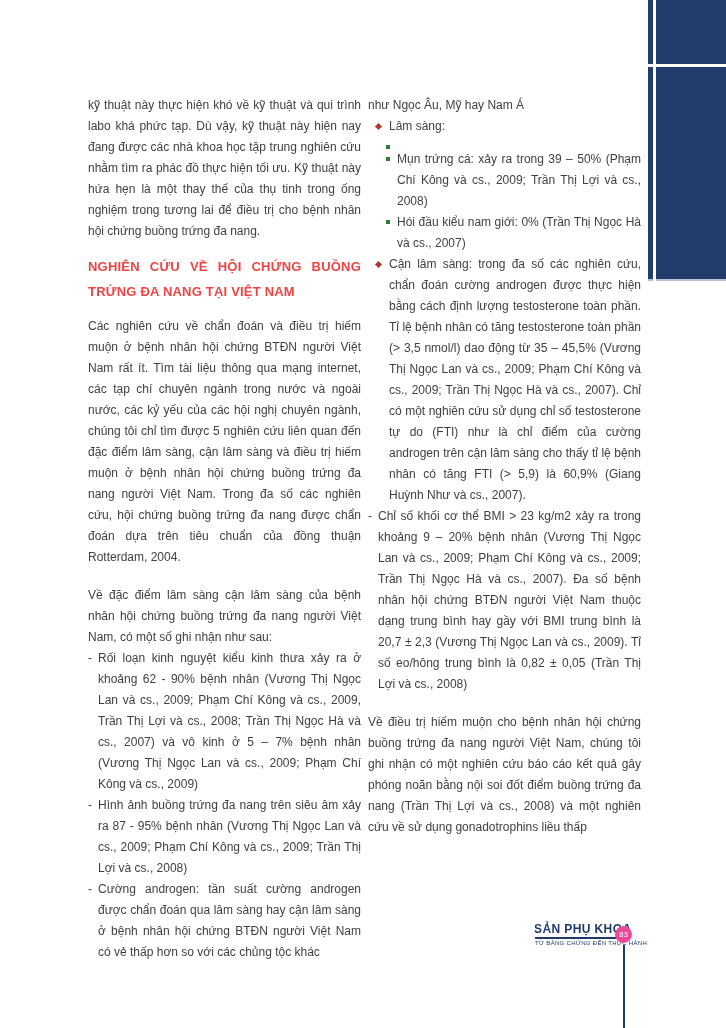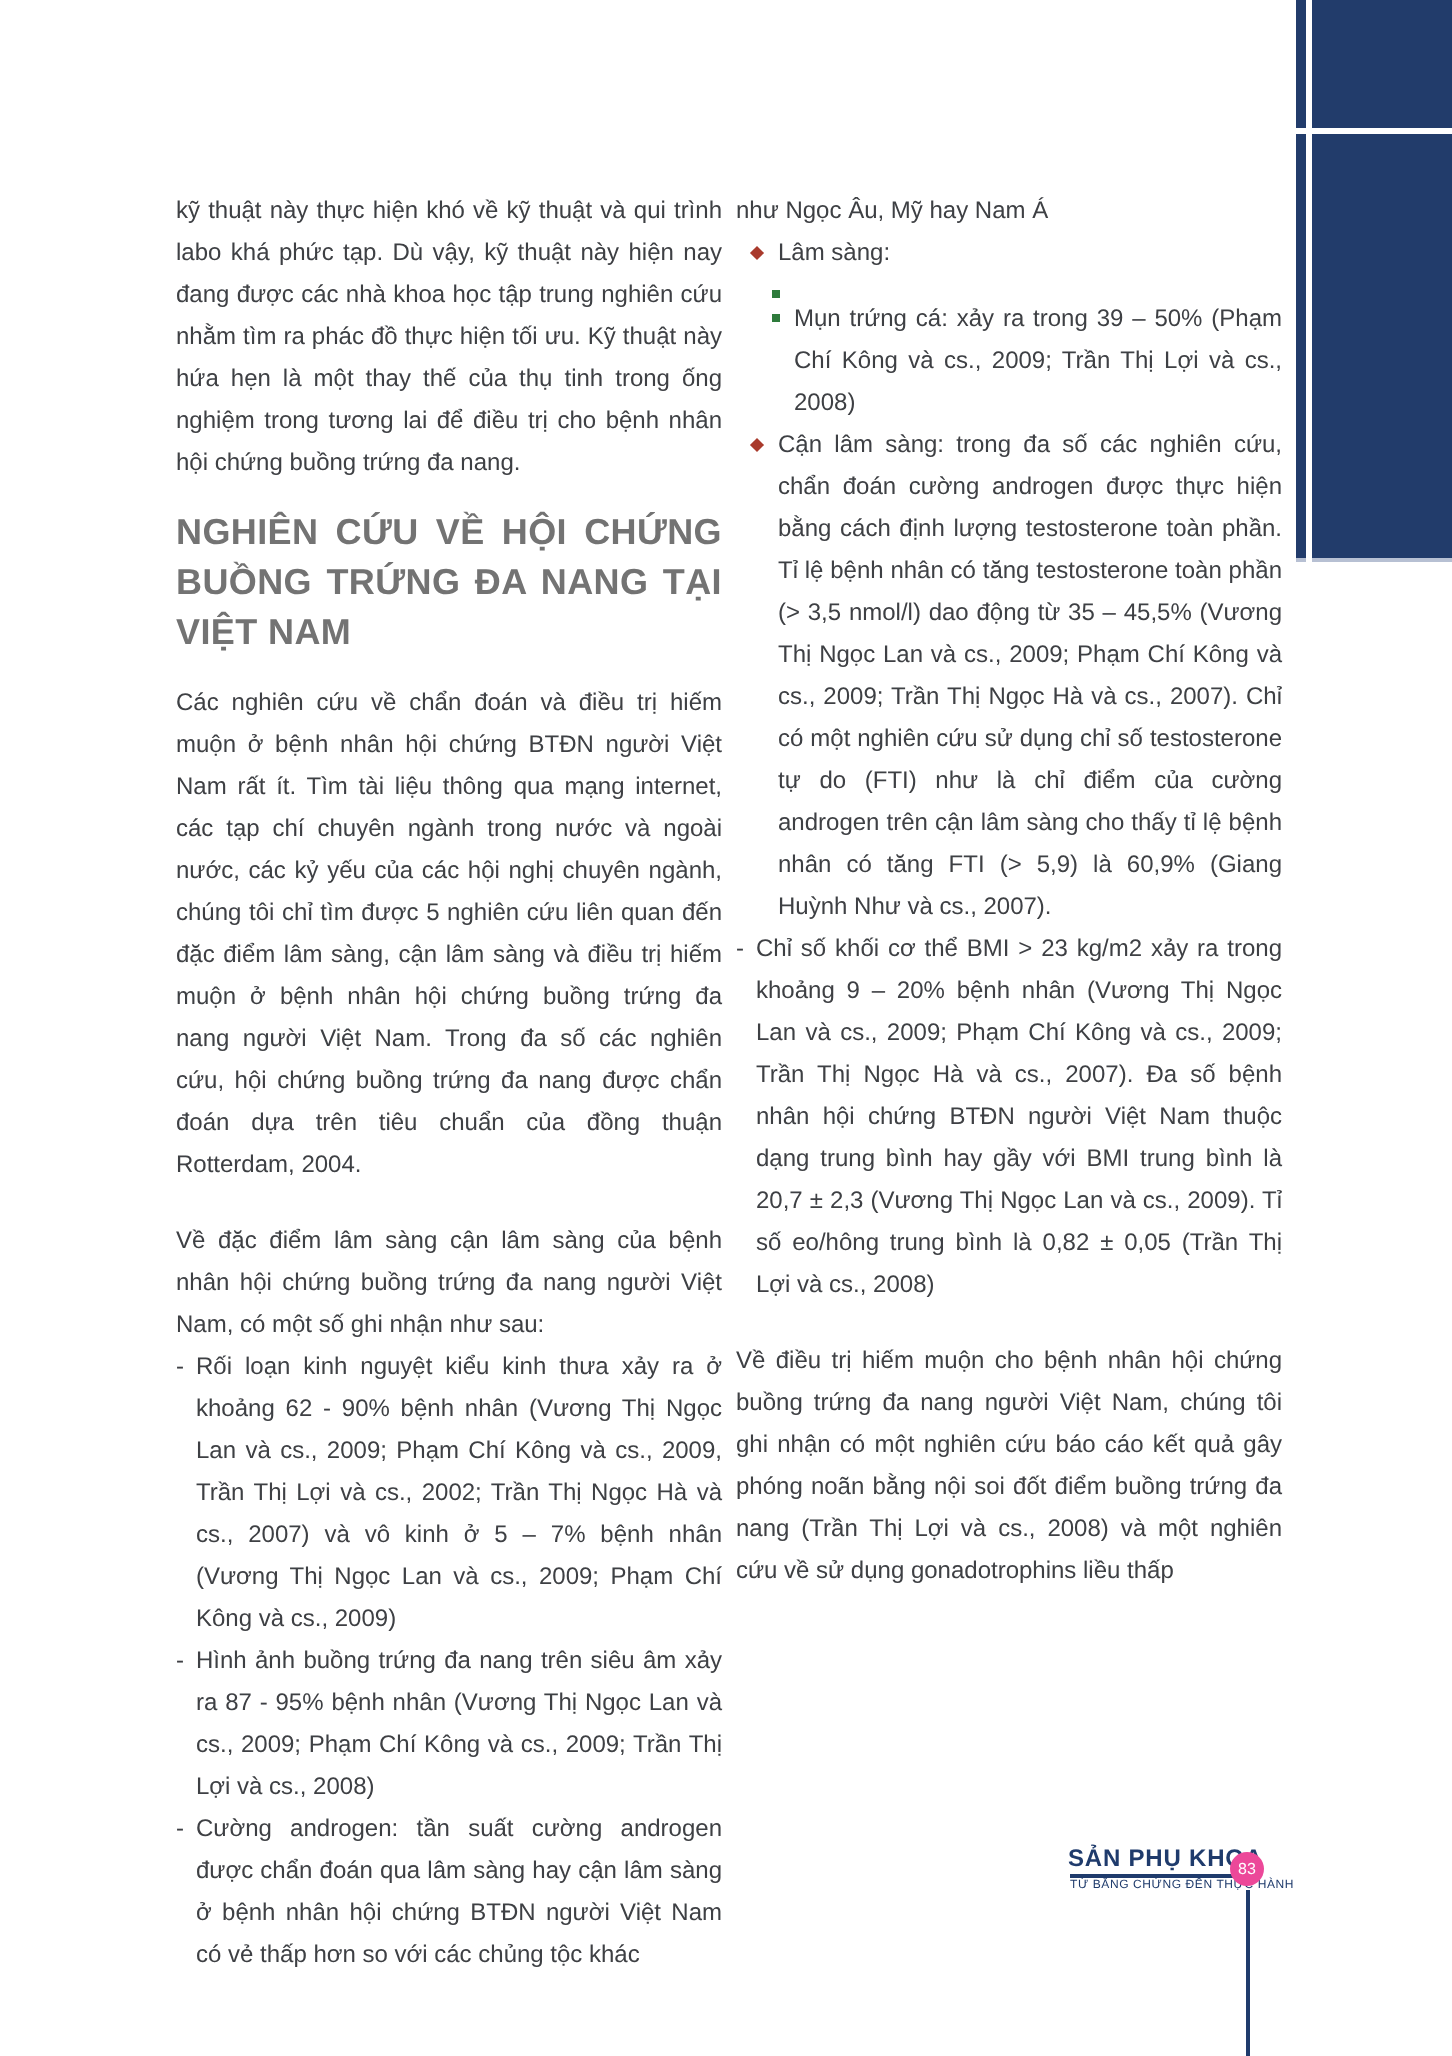--- a/index.html
+++ b/index.html
@@ -21,23 +21,23 @@
   }
   .col-left  { left: 88px;  }
   .col-right { left: 368px; }
 
   p.just { margin: 0; text-align: justify; }
   .gap-sm { height: 12px; }
   .gap-md { height: 17px; }
 
   .heading {
     margin: 0;
-    color: #737373;
+    color: #ef4444;
     font-weight: bold;
-    font-size: 18px;
+    font-size: 13px;
     line-height: 25px;
     letter-spacing: 0.2px;
     text-align: justify;
   }
 
   
   .dash-row { display: flex; }
   .dash-row .marker { flex: 0 0 10px; }
   .dash-row .btext  { flex: 1; text-align: justify; }
 
@@ -121,21 +121,21 @@
   <div class="col col-left">
     <p class="just">kỹ thuật này thực hiện khó về kỹ thuật và qui trình labo khá phức tạp. Dù vậy, kỹ thuật này hiện nay đang được các nhà khoa học tập trung nghiên cứu nhằm tìm ra phác đồ thực hiện tối ưu. Kỹ thuật này hứa hẹn là một thay thế của thụ tinh trong ống nghiệm trong tương lai để điều trị cho bệnh nhân hội chứng buồng trứng đa nang.</p>
     <div class="gap-sm"></div>
     <h2 class="heading">NGHIÊN CỨU VỀ HỘI CHỨNG BUỒNG TRỨNG ĐA NANG TẠI VIỆT NAM</h2>
     <div class="gap-sm"></div>
     <p class="just">Các nghiên cứu về chẩn đoán và điều trị hiếm muộn ở bệnh nhân hội chứng BTĐN người Việt Nam rất ít. Tìm tài liệu thông qua mạng internet, các tạp chí chuyên ngành trong nước và ngoài nước, các kỷ yếu của các hội nghị chuyên ngành, chúng tôi chỉ tìm được 5 nghiên cứu liên quan đến đặc điểm lâm sàng, cận lâm sàng và điều trị hiếm muộn ở bệnh nhân hội chứng buồng trứng đa nang người Việt Nam. Trong đa số các nghiên cứu, hội chứng buồng trứng đa nang được chẩn đoán dựa trên tiêu chuẩn của đồng thuận Rotterdam, 2004.</p>
     <div class="gap-md"></div>
     <p class="just">Về đặc điểm lâm sàng cận lâm sàng của bệnh nhân hội chứng buồng trứng đa nang người Việt Nam, có một số ghi nhận như sau:</p>
     <div class="dash-row">
       <span class="marker">-</span>
-      <span class="btext">Rối loạn kinh nguyệt kiểu kinh thưa xảy ra ở khoảng 62 - 90% bệnh nhân (Vương Thị Ngọc Lan và cs., 2009; Phạm Chí Kông và cs., 2009, Trần Thị Lợi và cs., 2002; Trần Thị Ngọc Hà và cs., 2007) và vô kinh ở 5 – 7% bệnh nhân (Vương Thị Ngọc Lan và cs., 2009; Phạm Chí Kông và cs., 2009)</span>
+      <span class="btext">Rối loạn kinh nguyệt kiểu kinh thưa xảy ra ở khoảng 62 - 90% bệnh nhân (Vương Thị Ngọc Lan và cs., 2009; Phạm Chí Kông và cs., 2009, Trần Thị Lợi và cs., 2008; Trần Thị Ngọc Hà và cs., 2007) và vô kinh ở 5 – 7% bệnh nhân (Vương Thị Ngọc Lan và cs., 2009; Phạm Chí Kông và cs., 2009)</span>
     </div>
     <div class="dash-row">
       <span class="marker">-</span>
       <span class="btext">Hình ảnh buồng trứng đa nang trên siêu âm xảy ra 87 - 95% bệnh nhân (Vương Thị Ngọc Lan và cs., 2009; Phạm Chí Kông và cs., 2009; Trần Thị Lợi và cs., 2008)</span>
     </div>
     <div class="dash-row">
       <span class="marker">-</span>
       <span class="btext">Cường androgen: tần suất cường androgen được chẩn đoán qua lâm sàng hay cận lâm sàng ở bệnh nhân hội chứng BTĐN người Việt Nam có vẻ thấp hơn so với các chủng tộc khác</span>
     </div>
   </div>
@@ -146,20 +146,24 @@
       <span class="diamond"></span>
       <span class="btext">Lâm sàng:</span>
     </div>
     <div class="green-row">
       <span class="gsq"></span>
     </div>
     <div class="green-row">
       <span class="gsq"></span>
       <span class="btext">Mụn trứng cá: xảy ra trong 39 – 50% (Phạm Chí Kông và cs., 2009; Trần Thị Lợi và cs., 2008)</span>
     </div>
+    <div class="green-row">
+      <span class="gsq"></span>
+      <span class="btext">Hói đầu kiểu nam giới: 0% (Trần Thị Ngọc Hà và cs., 2007)</span>
+    </div>
     <div class="red-row">
       <span class="diamond"></span>
       <span class="btext">Cận lâm sàng: trong đa số các nghiên cứu, chẩn đoán cường androgen được thực hiện bằng cách định lượng testosterone toàn phần. Tỉ lệ bệnh nhân có tăng testosterone toàn phần (&gt; 3,5 nmol/l) dao động từ 35 – 45,5% (Vương Thị Ngọc Lan và cs., 2009; Phạm Chí Kông và cs., 2009; Trần Thị Ngọc Hà và cs., 2007). Chỉ có một nghiên cứu sử dụng chỉ số testosterone tự do (FTI) như là chỉ điểm của cường androgen trên cận lâm sàng cho thấy tỉ lệ bệnh nhân có tăng FTI (&gt; 5,9) là 60,9% (Giang Huỳnh Như và cs., 2007).</span>
     </div>
     <div class="dash-row">
       <span class="marker">-</span>
       <span class="btext">Chỉ số khối cơ thể BMI &gt; 23 kg/m2 xảy ra trong khoảng 9 – 20% bệnh nhân (Vương Thị Ngọc Lan và cs., 2009; Phạm Chí Kông và cs., 2009; Trần Thị Ngọc Hà và cs., 2007). Đa số bệnh nhân hội chứng BTĐN người Việt Nam thuộc dạng trung bình hay gầy với BMI trung bình là 20,7 ± 2,3 (Vương Thị Ngọc Lan và cs., 2009). Tỉ số eo/hông trung bình là 0,82 ± 0,05 (Trần Thị Lợi và cs., 2008)</span>
     </div>
     <div class="gap-md"></div>
     <p class="just">Về điều trị hiếm muộn cho bệnh nhân hội chứng buồng trứng đa nang người Việt Nam, chúng tôi ghi nhận có một nghiên cứu báo cáo kết quả gây phóng noãn bằng nội soi đốt điểm buồng trứng đa nang (Trần Thị Lợi và cs., 2008) và một nghiên cứu về sử dụng gonadotrophins liều thấp</p>

